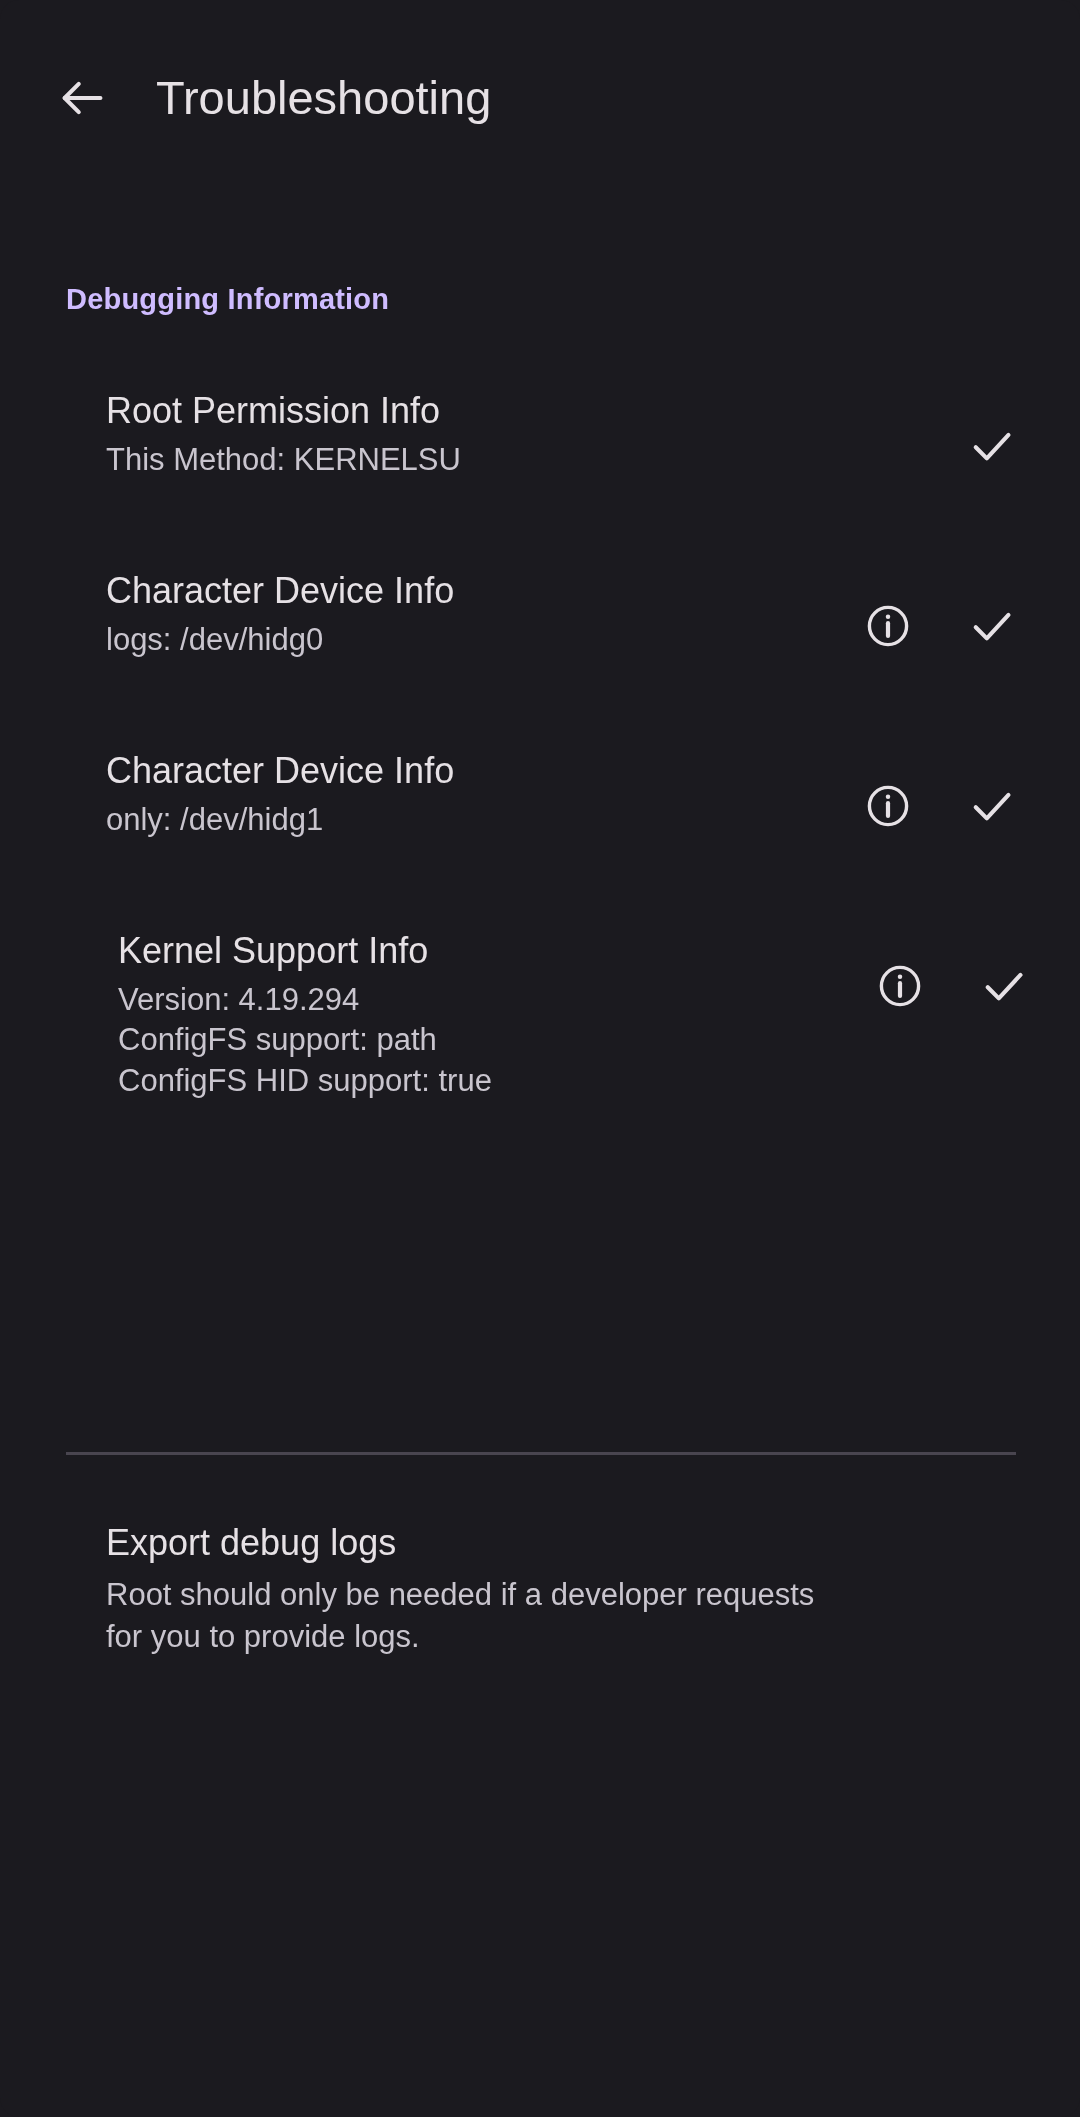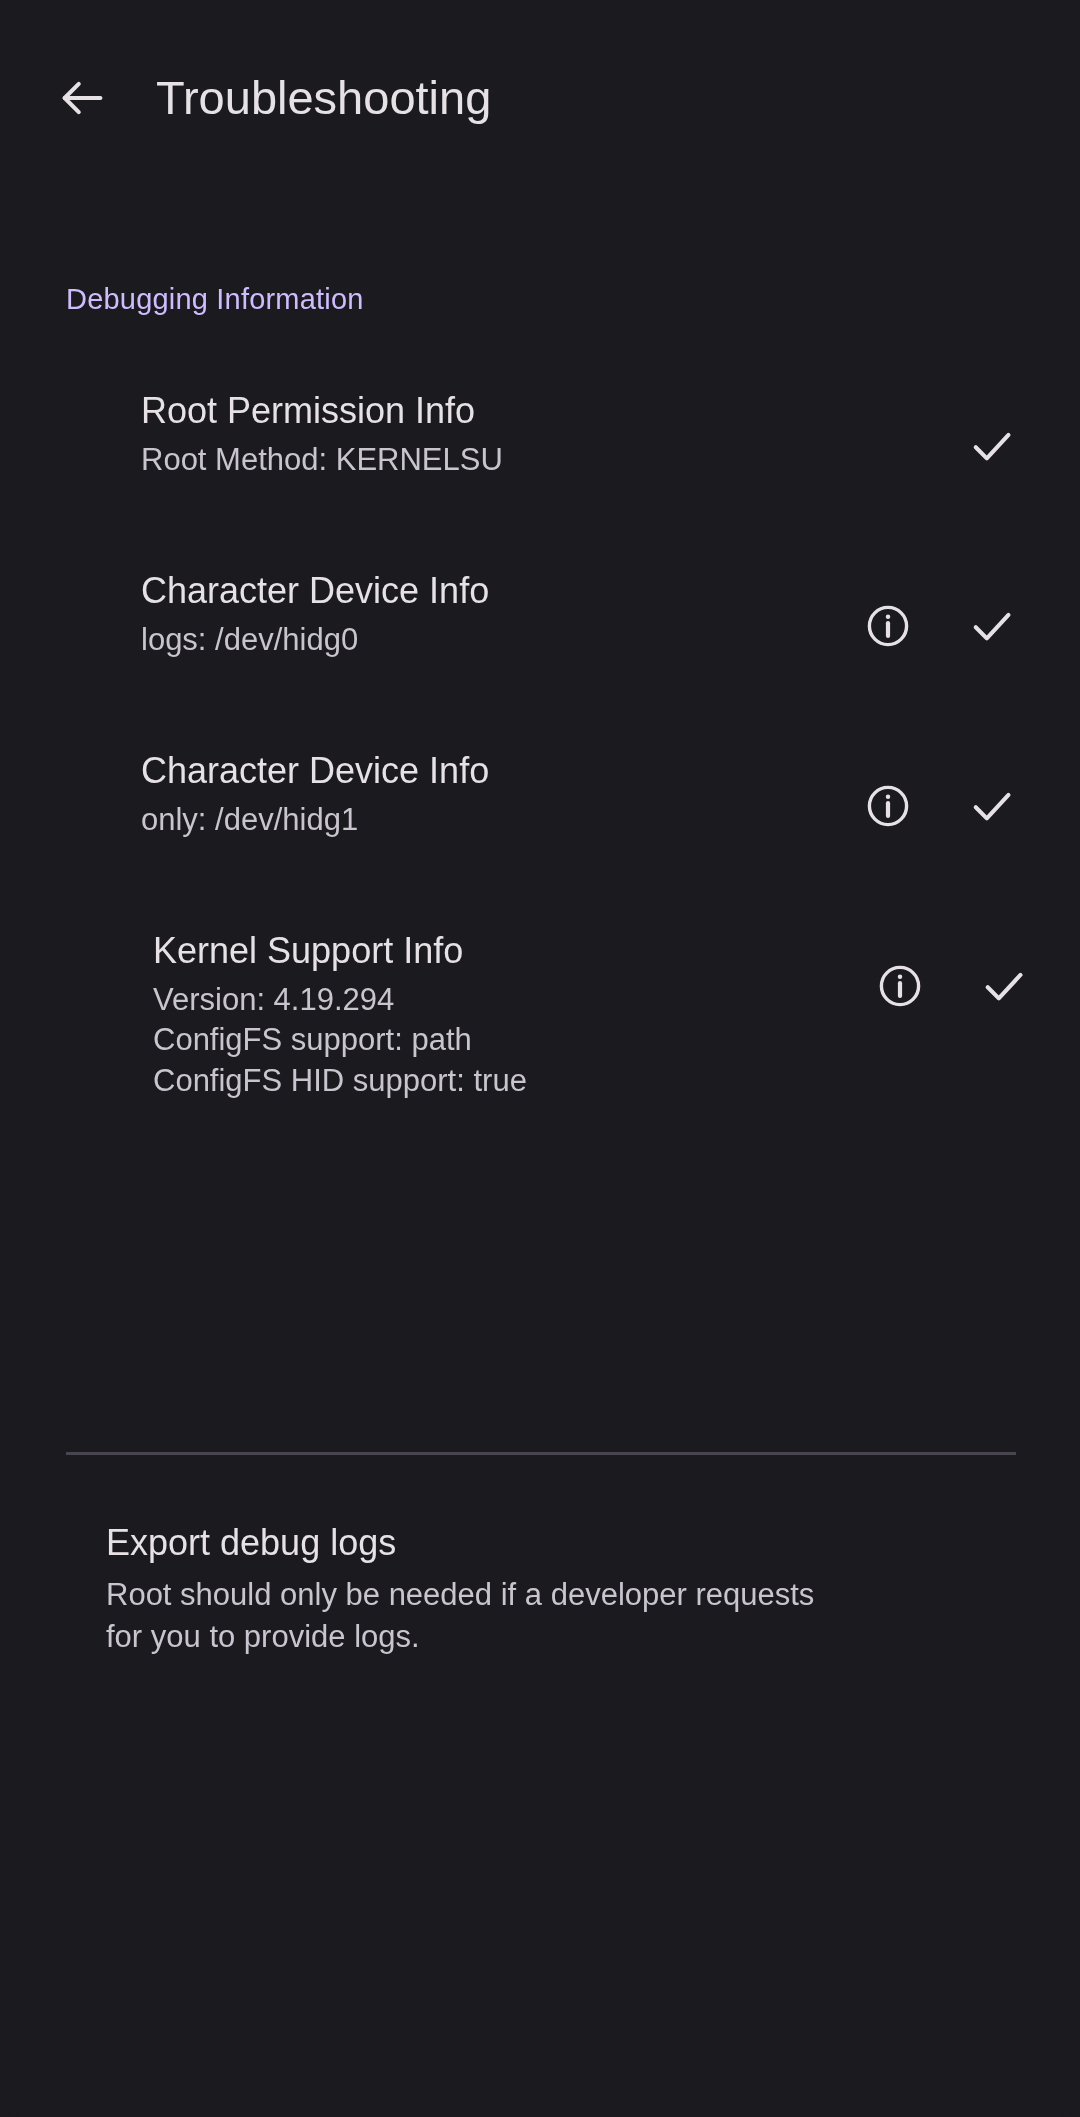--- a/index.html
+++ b/index.html
@@ -51,21 +51,21 @@
     color: #e6e1e5;
     white-space: nowrap;
   }
 
   
   .section-header {
     position: absolute;
     left: 66px;
     top: 283px;
     font-size: 29px;
-    font-weight: 400;
+    font-weight: 700;
     letter-spacing: 0.2px;
     color: #cfbcff;
   }
 
   
   .list {
     position: absolute;
     top: 370px;
     left: 0;
     width: 1080px;
@@ -75,21 +75,20 @@
     position: relative;
     display: flex;
     align-items: flex-start;
     min-height: 180px;
     padding: 18px 58px 18px 106px;
   }
   .row-text {
     flex: 1 1 auto;
     min-width: 0;
     padding-right: 16px;
-    margin-left: 35px;
   }
   .row-title {
     font-size: 36px;
     font-weight: 400;
     color: #e6e1e5;
     line-height: 1.28;
     white-space: nowrap;
   }
   .row-sub {
     margin-top: 6px;
@@ -180,21 +179,21 @@
   </div>
 
   <div class="section-header">Debugging Information</div>
 
   <div class="list">
 
     <div class="row row-0">
       <div class="row-text">
         <div class="row-title">Root Permission Info</div>
         <div class="row-sub">
-          <div class="row-sub-line">Root Method: KERNELSU</div>
+          <div class="row-sub-line">This Method: KERNELSU</div>
         </div>
       </div>
       <div class="row-actions">
         <button class="icon-btn placeholder">
           <span>
             <svg width="48" height="48" viewBox="0 0 24 24" fill="none" stroke="#e6e1e5" stroke-width="1.7">
               <circle cx="12" cy="12" r="9.3"></circle>
               <line x1="12" y1="10.6" x2="12" y2="17" stroke-linecap="round" stroke-width="2.1"></line>
               <circle cx="12" cy="7.4" r="1.12" fill="#e6e1e5" stroke="none"></circle>
             </svg>

